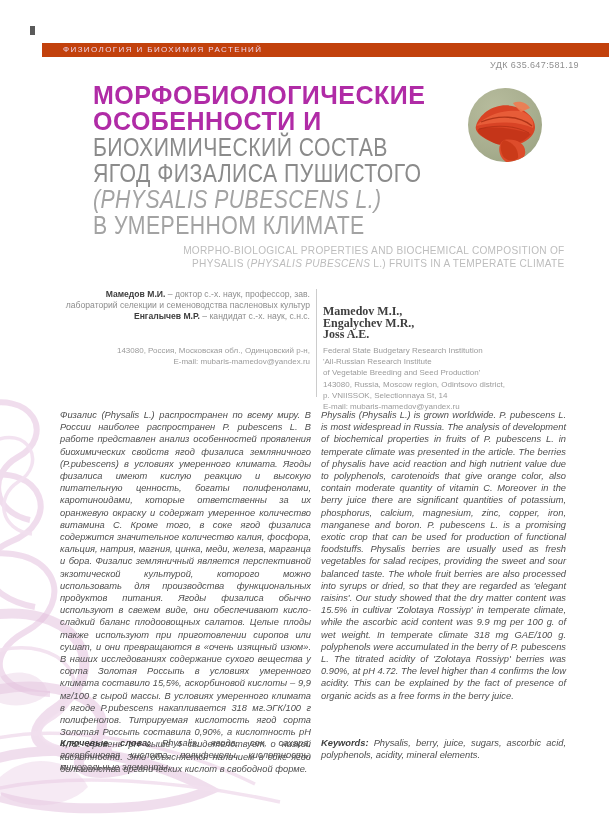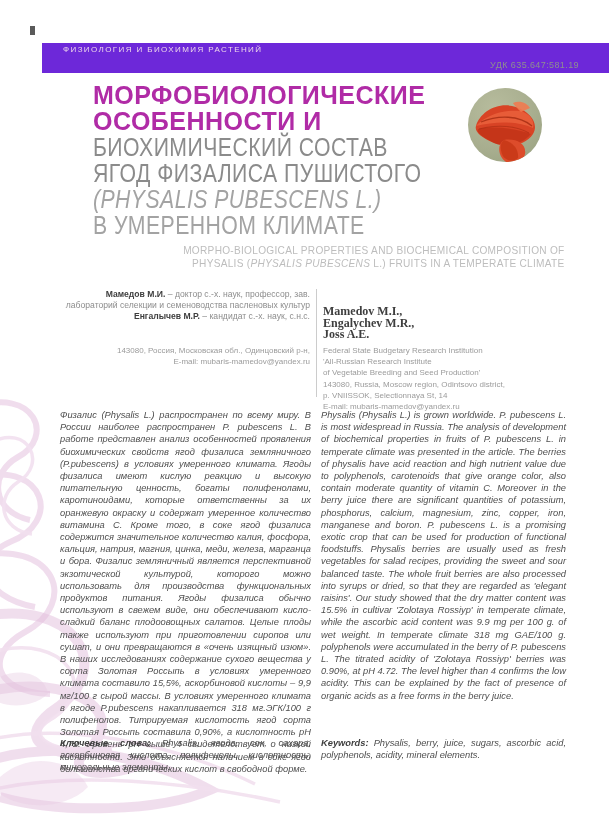--- a/index.html
+++ b/index.html
@@ -1,20 +1,20 @@
 <!DOCTYPE html>
 <html><head>
 <meta charset="utf-8">
 <style>
   html,body{margin:0;padding:0;background:#ffffff;}
   .page{position:relative;width:609px;height:820px;background:#ffffff;overflow:hidden;
         font-family:"Liberation Sans",sans-serif;}
   .print-mark{position:absolute;left:30px;top:26px;width:5px;height:9px;background:#5a5a5a;}
   
-  .header-bar{position:absolute;left:42px;right:0;top:43px;height:30px;background:#6d28d9;}
+  .header-bar{position:absolute;left:42px;right:0;top:43px;height:14px;background:#c2410c;}
   .header-bar span{display:block;padding-left:21px;font-size:8px;letter-spacing:1.4px;
         line-height:14px;color:#edd5eb;}
   .udk{position:absolute;top:60px;right:30px;font-size:9px;color:#8f8f8f;letter-spacing:0.4px;}
   
   .title-block{position:absolute;left:93px;top:82px;}
   .t-line{font-size:25px;line-height:26px;letter-spacing:0.5px;white-space:nowrap;}
   .t-magenta{color:#b02ba6;font-weight:bold;}
   .t-gray{color:#8b8b8b;transform:scaleX(0.85);transform-origin:0 50%;}
   .t-gray2{color:#a3a3a3;transform:scaleX(0.85);transform-origin:0 50%;}
   .t-italic{font-style:italic;}

